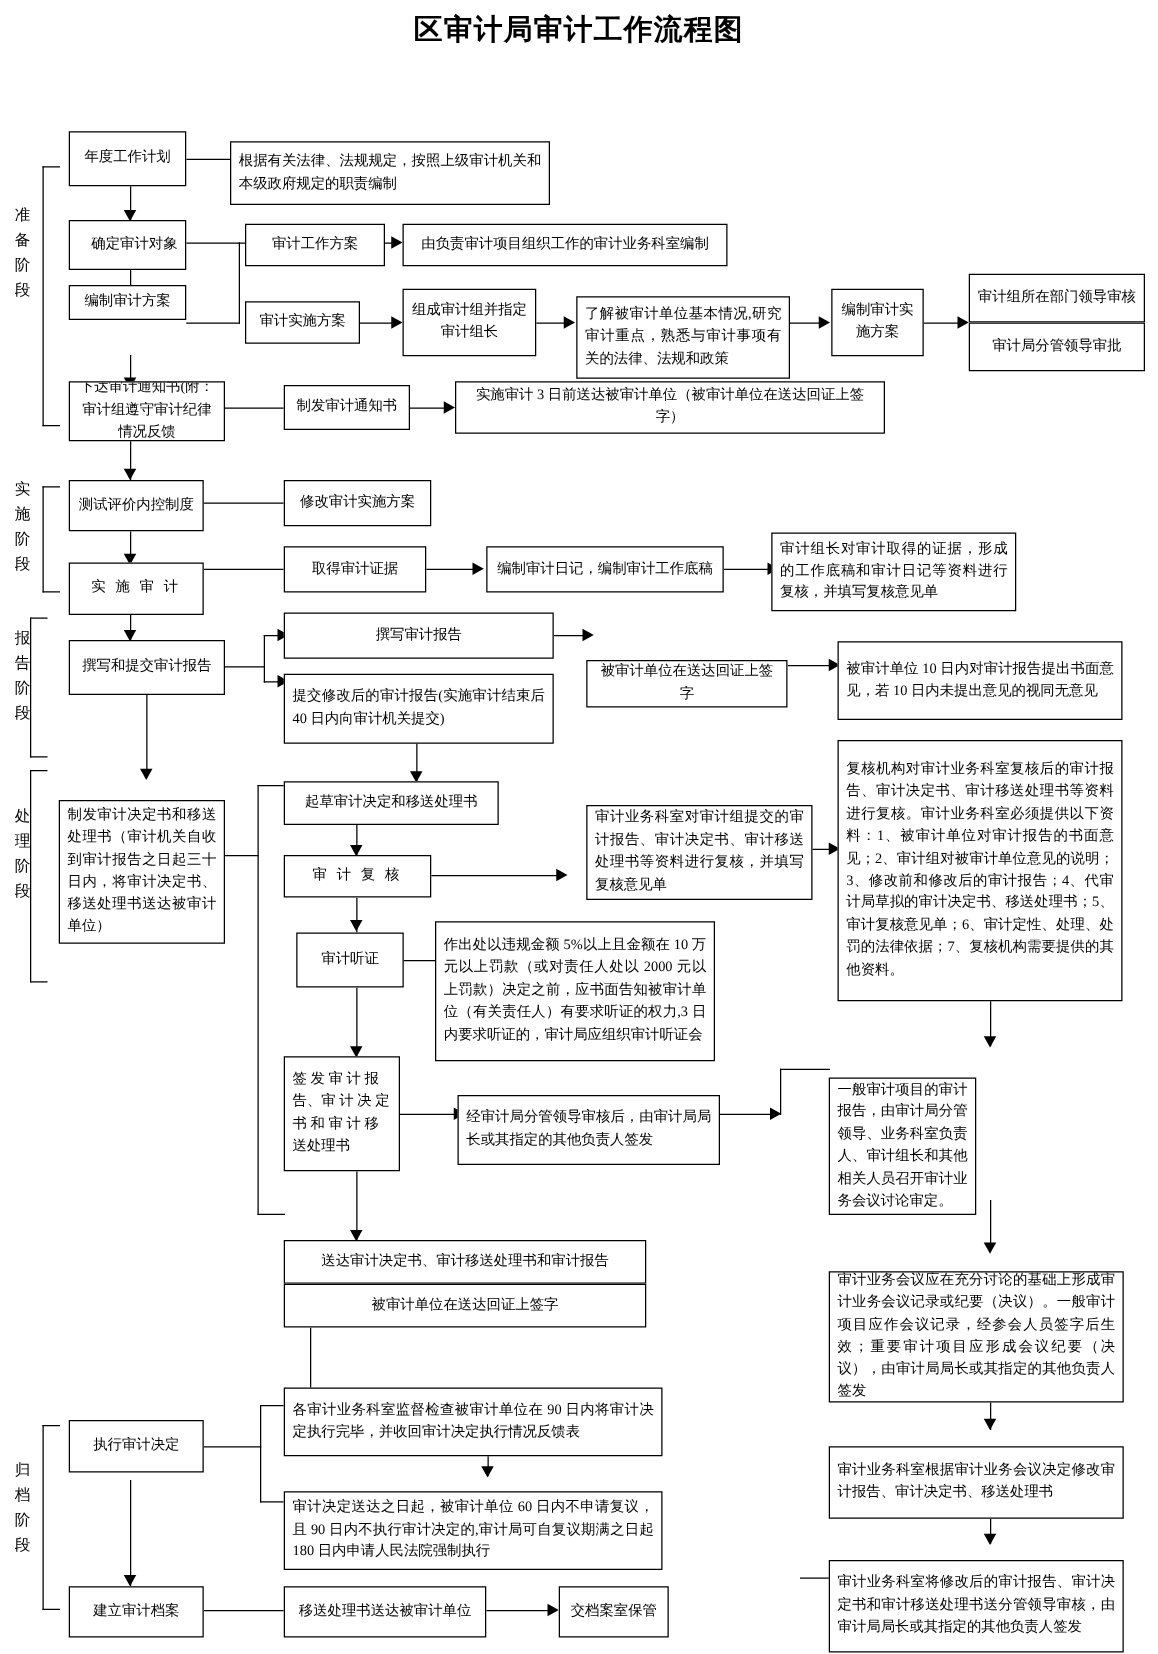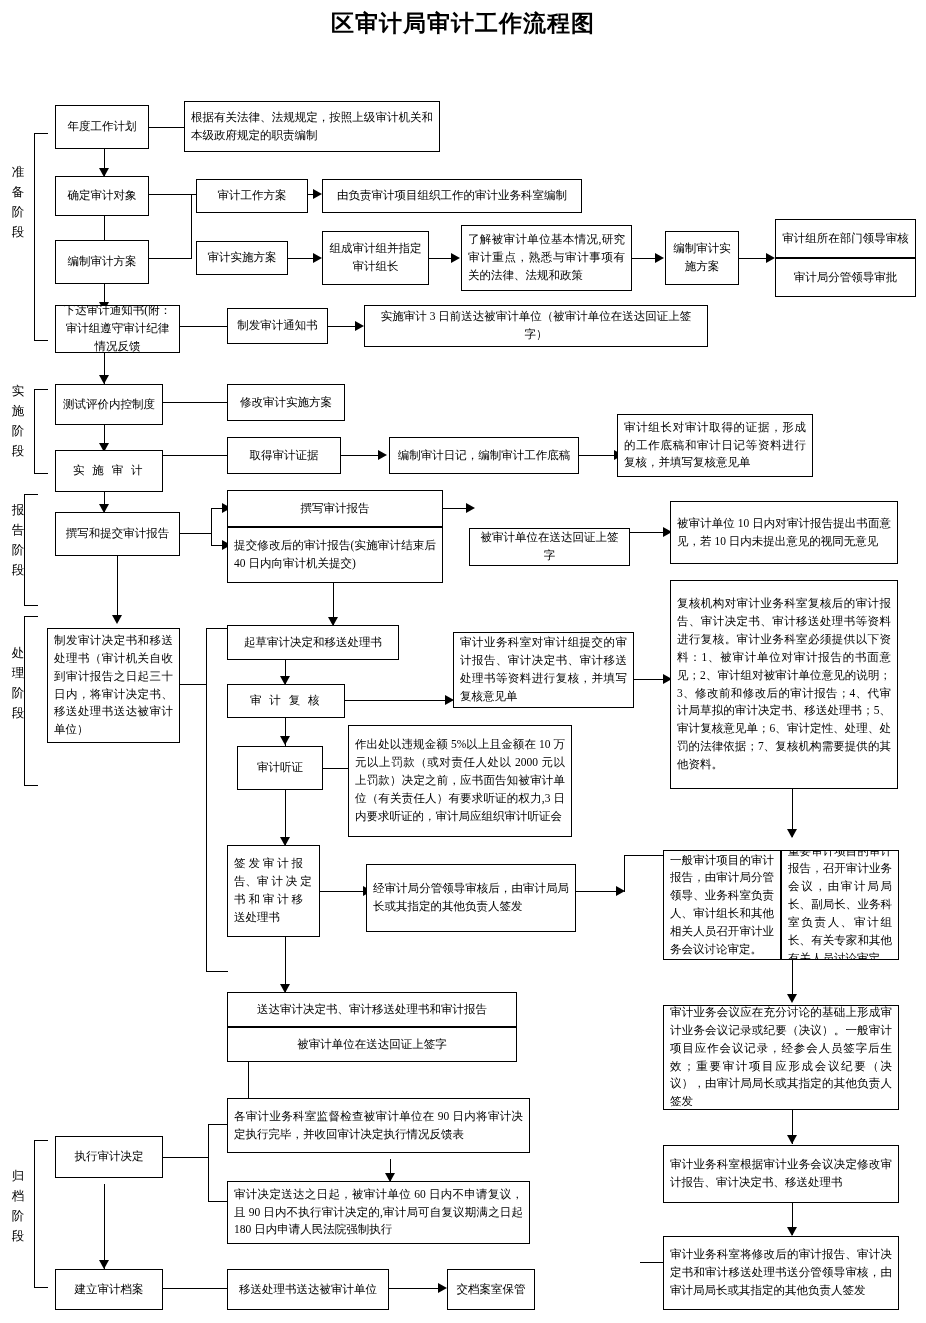--- a/index.html
+++ b/index.html
@@ -36,21 +36,21 @@
     background: #fff;
     display: flex;
     align-items: center;
     font-size: 11.5px;
     line-height: 1.55;
     padding: 2px 6px;
     overflow: hidden;
   }
   .box.c  { justify-content: center; text-align: center; }
   .box.l  { justify-content: flex-start; text-align: left; }
-  .box.j  { justify-content: center; text-align: justify; text-align-last: left; }
+  .box.j  { justify-content: center; text-align: justify; text-align-last: left; margin-top: 12px; }
   .box span { display: block; width: 100%; }
   .sp { letter-spacing: 2.5px; }
 
   
   .stage-label {
     position: absolute;
     font-size: 12.5px;
     line-height: 1.6;
     text-align: center;
     width: 16px;
@@ -270,31 +270,31 @@
   <div class="hline" style="left:389px; top:1288px; width:53px;"></div>
   <div class="arrow-r" style="left:438px; top:1283px;"></div>
 
   <div class="box c" style="left:55px; top:105px; width:94px; height:44px;">
     <span>年度工作计划</span>
   </div>
   <div class="box j" style="left:184px; top:101px; width:256px; height:51px;">
     <span>根据有关法律、法规规定，按照上级审计机关和本级政府规定的职责编制</span>
   </div>
 
-  <div class="box c" style="left:55px; top:176px; width:94px; height:40px;">
+  <div class="box c" style="left:55px; top:176px; width:94px; height:40px;text-align:right;">
     <span>确定审计对象</span>
   </div>
   <div class="box c" style="left:196px; top:179px; width:112px; height:34px;">
     <span>审计工作方案</span>
   </div>
   <div class="box c" style="left:322px; top:179px; width:260px; height:34px;">
     <span>由负责审计项目组织工作的审计业务科室编制</span>
   </div>
 
-  <div class="box c" style="left:55px; top:240px; width:94px; height:44px;">
+  <div class="box c" style="left:55px; top:228px; width:94px; height:28px;">
     <span>编制审计方案</span>
   </div>
   <div class="box c" style="left:196px; top:241px; width:92px; height:34px;">
     <span>审计实施方案</span>
   </div>
   <div class="box c" style="left:322px; top:231px; width:107px; height:54px;">
     <span>组成审计组并指定审计组长</span>
   </div>
   <div class="box j" style="left:461px; top:225px; width:171px; height:66px;">
     <span>了解被审计单位基本情况,研究审计重点，熟悉与审计事项有关的法律、法规和政策</span>
@@ -361,42 +361,39 @@
 
   <div class="box j" style="left:47px; top:628px; width:133px; height:115px;">
     <span>制发审计决定书和移送处理书（审计机关自收到审计报告之日起三十日内，将审计决定书、移送处理书送达被审计单位）</span>
   </div>
   <div class="box c" style="left:227px; top:625px; width:172px; height:35px;">
     <span>起草审计决定和移送处理书</span>
   </div>
   <div class="box c" style="left:227px; top:684px; width:118px; height:34px;">
     <span class="sp">审 计 复 核</span>
   </div>
-  <div class="box j" style="left:453px; top:632px; width:181px; height:76px;">
+  <div class="box j" style="left:469px; top:632px; width:181px; height:76px;">
     <span>审计业务科室对审计组提交的审计报告、审计决定书、审计移送处理书等资料进行复核，并填写复核意见单</span>
   </div>
   <div class="box c" style="left:237px; top:746px; width:86px; height:44px;">
     <span>审计听证</span>
   </div>
   <div class="box j" style="left:348px; top:725px; width:224px; height:112px;">
     <span>作出处以违规金额 5%以上且金额在 10 万元以上罚款（或对责任人处以 2000 元以上罚款）决定之前，应书面告知被审计单位（有关责任人）有要求听证的权力,3 日内要求听证的，审计局应组织审计听证会</span>
   </div>
 
   <div class="box l" style="left:227px; top:845px; width:93px; height:92px;">
     <span>签 发 审 计 报告、审 计 决 定书 和 审 计 移送处理书</span>
   </div>
-  <div class="box j" style="left:366px; top:864px; width:210px; height:68px;">
+  <div class="box j" style="left:366px; top:864px; width:210px; height:56px;">
     <span>经审计局分管领导审核后，由审计局局长或其指定的其他负责人签发</span>
   </div>
   <div class="box j" style="left:663px; top:850px; width:118px; height:110px;">
     <span>一般审计项目的审计报告，由审计局分管领导、业务科室负责人、审计组长和其他相关人员召开审计业务会议讨论审定。</span>
   </div>
-  <div class="box j" style="left:781px; top:850px; width:118px; height:110px;">
-    <span>重要审计项目的审计报告，召开审计业务会议，由审计局局长、副局长、业务科室负责人、审计组长、有关专家和其他有关人员讨论审定。</span>
-  </div>
 
   <div class="box c" style="left:227px; top:992px; width:290px; height:35px;">
     <span>送达审计决定书、审计移送处理书和审计报告</span>
   </div>
   <div class="box c" style="left:227px; top:1027px; width:290px; height:35px;">
     <span>被审计单位在送达回证上签字</span>
   </div>
 
   <div class="box j" style="left:663px; top:1005px; width:236px; height:105px;">
     <span>审计业务会议应在充分讨论的基础上形成审计业务会议记录或纪要（决议）。一般审计项目应作会议记录，经参会人员签字后生效；重要审计项目应形成会议纪要（决议），由审计局局长或其指定的其他负责人签发</span>

